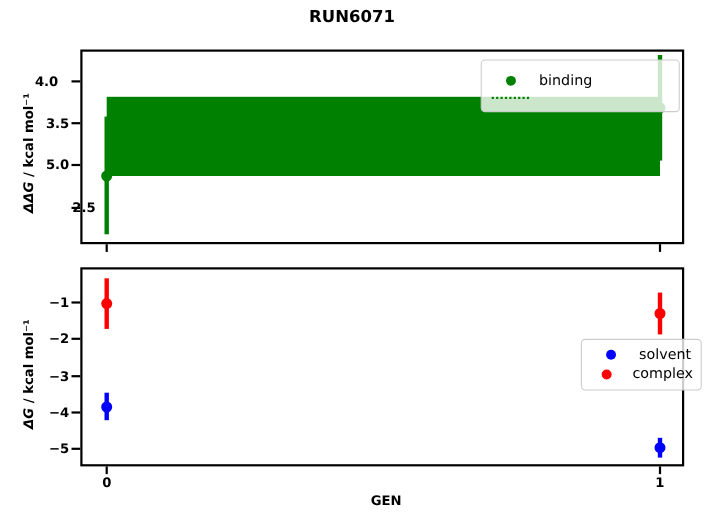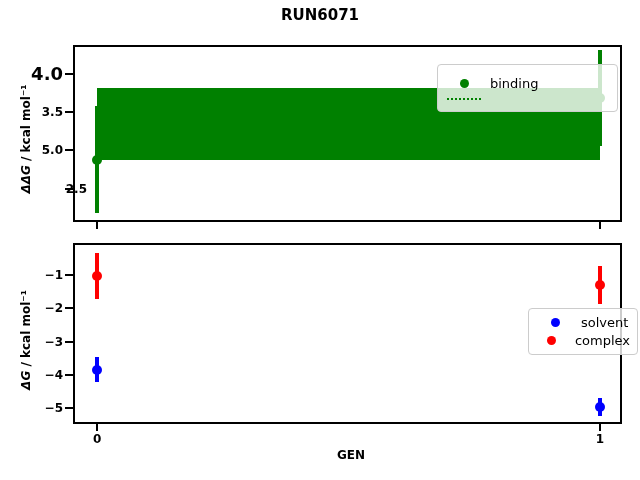--- a/index.html
+++ b/index.html
@@ -32,21 +32,21 @@
       <div style="position: absolute; left: 97.1319px; top: 123.265px; width: 502.7px; height: 0px; border-top: 2px dotted rgb(0, 128, 0);"></div>
       <div style="position: absolute; left: 97.1px; top: 88.1px; width: 502.7px; height: 72.3px; background: rgb(0, 128, 0);"></div>
       <div style="position: absolute; left: 73px; top: 45px; width: 549px; height: 177px; border: 2px solid rgb(0, 0, 0); box-sizing: border-box; background: transparent;"></div>
       <div style="position: absolute; left: 65px; top: 187.9px; width: 8px; height: 2px; background: rgb(0, 0, 0);"></div>
       <div style="position: absolute; left: 26px; top: 180.9px; width: 37px; text-align: right; font-size: 12px; font-weight: bold; line-height: 16px; margin-left: 24px;">2.5</div>
       <div style="position: absolute; left: 65px; top: 149.4px; width: 8px; height: 2px; background: rgb(0, 0, 0);"></div>
       <div style="position: absolute; left: 26px; top: 142.4px; width: 37px; text-align: right; font-size: 12px; font-weight: bold; line-height: 16px;">5.0</div>
       <div style="position: absolute; left: 65px; top: 111px; width: 8px; height: 2px; background: rgb(0, 0, 0);"></div>
       <div style="position: absolute; left: 26px; top: 104px; width: 37px; text-align: right; font-size: 12px; font-weight: bold; line-height: 16px;">3.5</div>
       <div style="position: absolute; left: 65px; top: 72.5px; width: 8px; height: 2px; background: rgb(0, 0, 0);"></div>
-      <div style="position: absolute; left: 26px; top: 65.5px; width: 37px; text-align: right; font-size: 18px; font-weight: bold; line-height: 16px;">4.0</div>
+      <div style="position: absolute; left: 16px; top: 65.5px; width: 37px; text-align: right; font-size: 12px; font-weight: bold; line-height: 16px;">4.0</div>
       <div style="position: absolute; left: 96.1px; top: 222px; width: 2px; height: 7px; background: rgb(0, 0, 0);"></div>
       <div style="position: absolute; left: 598.9px; top: 222px; width: 2px; height: 7px; background: rgb(0, 0, 0);"></div>
       <div style="position: absolute; left: 95.1px; top: 357px; width: 4px; height: 25.2px; background: rgb(0, 0, 255);"></div>
       <div style="position: absolute; left: 92.1px; top: 364.6px; width: 10px; height: 10px; border-radius: 50%; background: rgb(0, 0, 255);"></div>
       <div style="position: absolute; left: 597.9px; top: 397.5px; width: 4px; height: 18.6px; background: rgb(0, 0, 255);"></div>
       <div style="position: absolute; left: 594.9px; top: 401.8px; width: 10px; height: 10px; border-radius: 50%; background: rgb(0, 0, 255);"></div>
       <div style="position: absolute; left: 95.1px; top: 252.6px; width: 4px; height: 46.4px; background: rgb(255, 0, 0);"></div>
       <div style="position: absolute; left: 92.1px; top: 270.8px; width: 10px; height: 10px; border-radius: 50%; background: rgb(255, 0, 0);"></div>
       <div style="position: absolute; left: 597.9px; top: 265.9px; width: 4px; height: 38.5px; background: rgb(255, 0, 0);"></div>
       <div style="position: absolute; left: 594.9px; top: 280.1px; width: 10px; height: 10px; border-radius: 50%; background: rgb(255, 0, 0);"></div>
@@ -72,21 +72,21 @@
   <div class="abs ylabel" style="left:26px;top:139px;">
     <span class="it">ΔΔG</span><span> / kcal mol⁻¹</span>
   </div>
 
   <div class="abs ylabel" style="left:26px;top:340px;">
     <span class="it">ΔG</span><span> / kcal mol⁻¹</span>
   </div>
 
   <div class="abs xlabel" style="left:351px;top:455px;">GEN</div>
 
-  <div class="legend" style="left:437px;top:64px;width:181px;height:48px;">
+  <div class="legend" style="left:437px;top:54px;width:181px;height:48px;">
     <div class="lrow">
       <span class="lhandle">
         <span class="dot" style="background: rgb(0, 128, 0);"></span>
       </span>
       <span>binding</span>
     </div>
     <div class="lrow">
       <span class="lhandle">
         <span class="dline" style="border-top-color: rgb(0, 128, 0);"></span>
       </span>

